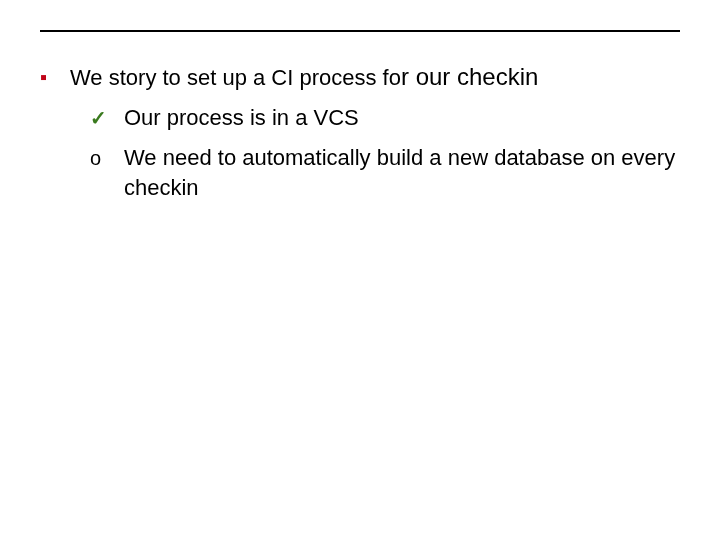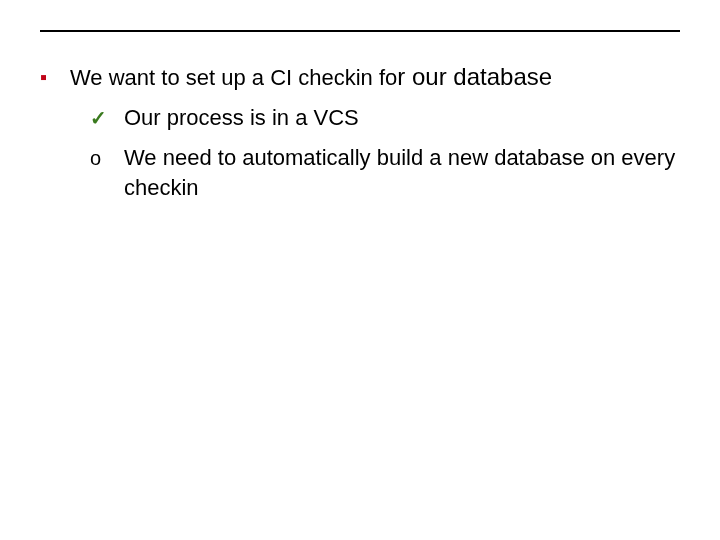--- a/index.html
+++ b/index.html
@@ -54,21 +54,21 @@
 </head>
 <body>
 
 <div class="slide">
 
   <hr class="title-rule">
 
   <div class="bullet-row">
     <div class="bullet-glyph red">▪</div>
     <div class="bullet-text">
-      <span>We want to set up a CI checkin fo</span><span class="big-trail">r our database</span>
+      <span>We story to set up a CI process fo</span><span class="big-trail">r our checkin</span>
     </div>
   </div>
 
   <div class="sublist">
 
     <div class="bullet-row">
       <div class="bullet-glyph check">✓</div>
       <div class="bullet-text">Our process is in a VCS</div>
     </div>
 

